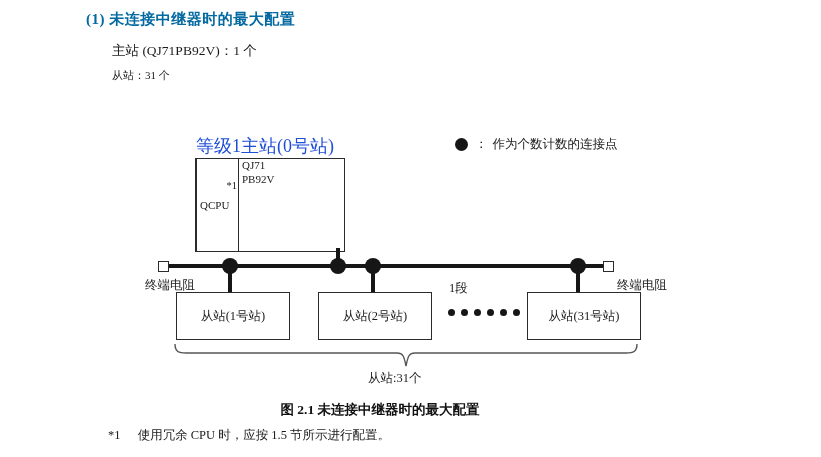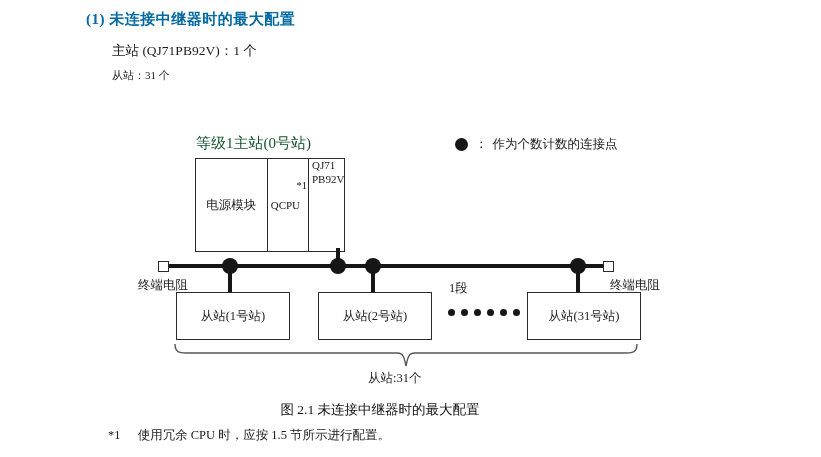--- a/index.html
+++ b/index.html
@@ -37,21 +37,21 @@
   }
   .legend-dot{
     width:13px;height:13px;border-radius:50%;
     background:#161616;display:inline-block;margin-right:7px;
   }
   .legend-colon{margin-right:5px;}
 
   
   .master-label{
     position:absolute;left:196px;top:134px;
-    font-size:15px;white-space:nowrap;color:#14532d;
+    font-size:18px;white-space:nowrap;color:#1d4ed8;
   }
 
   
   .master-box{
     position:absolute;left:195px;top:158px;
     width:150px;height:94px;
     border:1.4px solid #2b2b2b;
     display:flex;box-sizing:border-box;background:#fff;
   }
   .cell{
@@ -88,21 +88,21 @@
   }
 
   
   .term-sq{
     position:absolute;width:11px;height:11px;
     border:1.4px solid #2b2b2b;background:#fff;box-sizing:border-box;
   }
   .term-sq.left{left:158px;top:261px;}
   .term-sq.right{left:603px;top:261px;}
   .term-label{
-    position:absolute;font-size:12.5px;color:#1a1a1a;white-space:nowrap;
+    position:absolute;font-size:12.5px;color:#1a1a1a;white-space:nowrap;margin-left:7px;
   }
   .term-label.left{left:138px;top:277px;}
   .term-label.right{left:610px;top:277px;}
 
   
   .node{
     position:absolute;width:16px;height:16px;border-radius:50%;
     background:#161616;
   }
 
@@ -127,21 +127,21 @@
     width:7px;height:7px;border-radius:50%;background:#161616;display:block;
   }
 
   
   .brace{position:absolute;left:173px;top:344px;width:466px;height:24px;}
   .brace-label-inner{position:absolute;left:368px;top:370px;font-size:12.5px;white-space:nowrap;}
 
   
   .caption{
     position:absolute;left:0;top:401px;width:760px;
-    text-align:center;font-size:13.5px;font-weight:normal;color:#111;
+    text-align:center;font-size:13.5px;font-weight:bold;color:#111;
   }
   .footnote{
     position:absolute;left:108px;top:427px;
     font-size:12.5px;color:#1a1a1a;white-space:nowrap;
   }
   .footnote .fn-mark{margin-right:14px;}
 </style>
 </head>
 <body>
 
@@ -156,23 +156,20 @@
 
   <div class="legend">
     <span class="legend-dot"></span>
     <span class="legend-colon">：</span>
     <span>作为个数计数的连接点</span>
   </div>
 
   <div class="master-label">等级1主站(0号站)</div>
 
   <div class="master-box">
-    <div class="cell power">
-      <span>电源模块</span>
-    </div>
     <div class="cell cpu">
       <span class="cpu-text">QCPU</span>
       <span class="aster">*1</span>
     </div>
     <div class="cell net">
       <span class="net-text">
         <span>QJ71</span><br>
         <span>PB92V</span>
       </span>
     </div>

